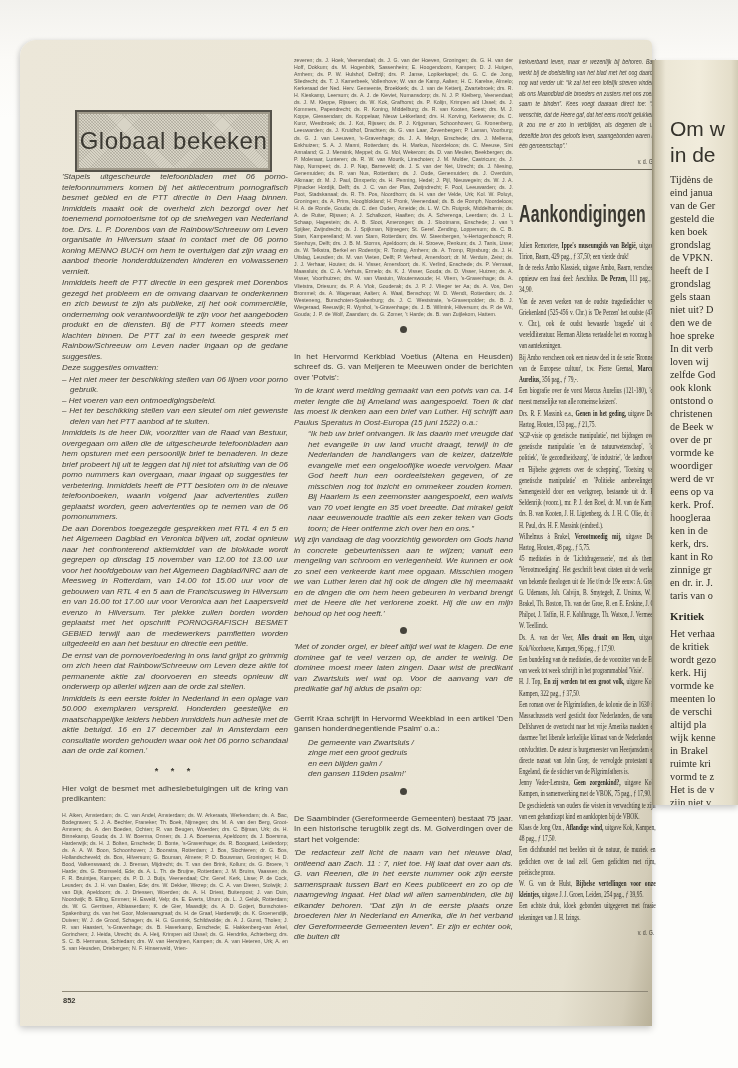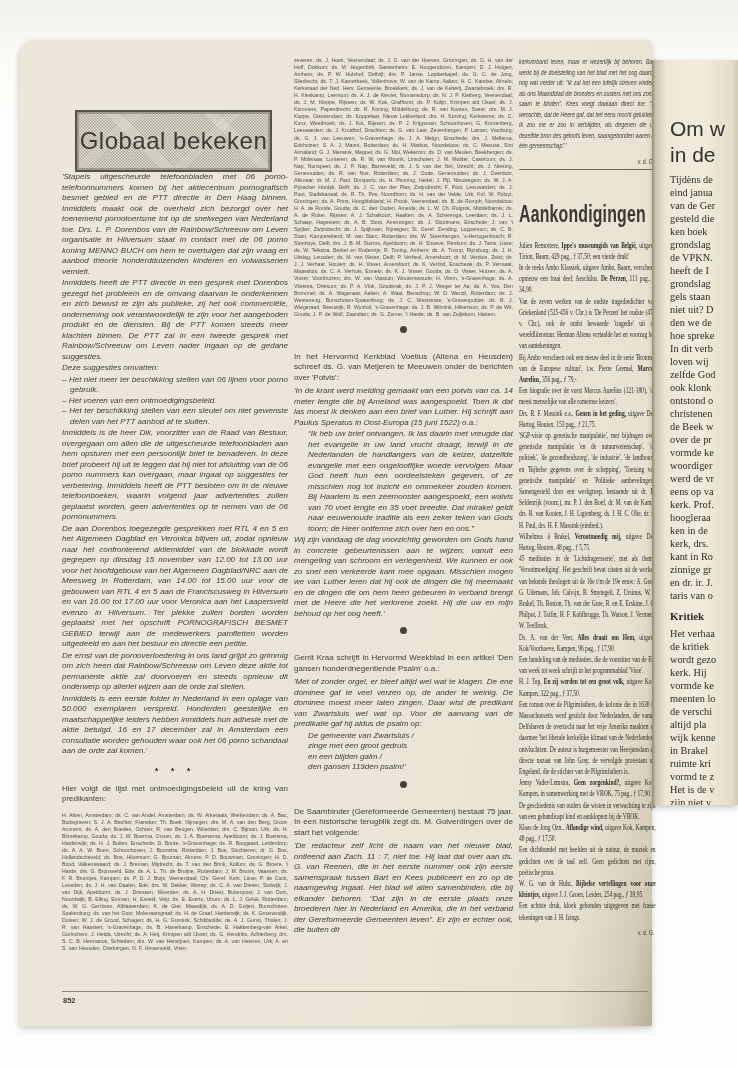--- a/index.html
+++ b/index.html
@@ -74,34 +74,34 @@
       <div class="bd it dashlist">
           <div>– Het niet meer ter beschikking stellen van 06 lijnen voor porno gebruik.</div>
           <div>– Het voeren van een ontmoedigingsbeleid.</div>
           <div>– Het ter beschikking stellen van een sleutel om niet gewenste delen van het PTT aanbod af te sluiten.</div>
         </div>
       <p class="bd it">Inmiddels is de heer Dik, voorzitter van de Raad van Bestuur, overgegaan om allen die de uitgescheurde telefoonbladen aan hem opsturen met een persoonlijk brief te benaderen. In deze brief probeert hij uit te leggen dat hij niet tot afsluiting van de 06 porno nummers kan overgaan, maar ingaat op suggesties ter verbetering. Inmiddels heeft de PTT besloten om in de nieuwe telefoonboeken, waarin volgend jaar advertenties zullen geplaatst worden, geen advertenties op te nemen van de 06 pornonummers.</p>
       <p class="bd it">De aan Dorenbos toegezegde gesprekken met RTL 4 en 5 en het Algemeen Dagblad en Veronica blijven uit, zodat opnieuw naar het confronterend aktiemiddel van de blokkade wordt gegrepen op dinsdag 15 november van 12.00 tot 13.00 uur voor het hoofdgebouw van het Algemeen Dagblad/NRC aan de Meesweg in Rotterdam, van 14.00 tot 15.00 uur voor de gebouwen van RTL 4 en 5 aan de Franciscusweg in Hilversum en van 16.00 tot 17.00 uur voor Veronica aan het Laapersveld evenzo in Hilversum. Ter plekke zullen borden worden geplaatst met het opschrift PORNOGRAFISCH BESMET GEBIED terwijl aan de medewerkers pamfletten worden uitgedeeld en aan het bestuur en directie een petitie.</p>
       <p class="bd it">De ernst van de pornoverloedering in ons land grijpt zo grimmig om zich heen dat Rainbow/Schreeuw om Leven deze aktie tot permanente aktie zal doorvoeren en steeds opnieuw dit onderwerp op allerlei wijzen aan de orde zal stellen.</p>
       <p class="bd it">Inmiddels is een eerste folder in Nederland in een oplage van 50.000 exemplaren verspreid. Honderden geestelijke en maatschappelijke leiders hebben inmiddels hun adhesie met de aktie betuigd. 16 en 17 december zal in Amsterdam een consultatie worden gehouden waar ook het 06 porno schandaal aan de orde zal komen.'</p>
       <div class="stars">* * *</div>
-      <p class="bd">Hier volgt de lijst met ontmoedigingsbeleid uit de kring van predikanten:</p>
+      <p class="bd">Hier volgt de besmet met adhesiebetuigingen uit de kring van predikanten:</p>
       <div class="tiny">H. Aiken, Amsterdam; ds. C. van Andel, Amsterdam; ds. W. Arkeraats, Werkendam; ds. A. Bac, Bodegraven; S. J. A. Bechler, Franeker; Th. Boek, Nijmegen; drs. M. A. van den Berg, Groot-Ammers; ds. A. den Boeden, Ochten; R. van Beugen, Woerden; drs. C. Bijman, Urk; ds. H. Binnekamp, Gouda; ds. J. W. Boerma, Onnen; ds. J. A. Boersema, Apeldoorn; ds. J. Boersma, Harderwijk; ds. H. J. Bolten, Enschede; D. Bonte, 's-Gravenhage; ds. R. Boogaard, Leiderdorp; ds. A. A. W. Boon, Schoonhoven; J. Boonstra, Rotterdam; J. Bos, Slochteren; dr. G. Bos, Hollandscheveld; ds. Bos, Hilversum; G. Bouman, Almere; P. D. Bouwman, Groningen; H. D. Bood, Valkenswaard; ds. J. Breman, Mijdrecht; ds. T. van den Brink, Kollum; ds. G. Broere, 't Harde; drs. G. Bronsveld, Ede; ds. A. L. Th. de Bruijne, Rotterdam; J. M. Bruins, Vaassen; ds. F. R. Bruintjes, Kampen; ds. P. D. J. Buijs, Veenendaal; Chr. Geref. Kerk, Lisse; P. de Cock, Leusden; ds. J. H. van Daalen, Ede; drs. W. Dekker, Wezep; ds. C. A. van Dieren, Stolwijk; J. van Dijk, Apeldoorn; ds. J. Driessen, Woerden; ds. A. H. Driest, Buitenpost; J. van Duin, Noordwijk; B. Elling, Emmen; H. Esveld, Velp; ds. E. Everts, Ulrum; ds. L. J. Geluk, Rotterdam; ds. W. G. Gerritsen, Alblasserdam; K. de Gier, Maasdijk; ds. A. D. Goijert, Bunschoten-Spakenburg; ds. van het Goor, Molenaarsgraaf; ds. H. de Graaf, Harderwijk; ds. K. Groenendijk, Duiven; W. J. de Grood, Schagen; ds. H. G. Gunnink, Schildwolde; ds. A. J. Gunst, Tholen; J. R. van Haastert, 's-Gravenhage; ds. B. Haverkamp, Enschede; E. Hakkenberg-van Arkel, Gorinchem; J. Heida, Utrecht; ds. A. Heij, Krimpen a/d IJssel; ds. G. Hendriks, Achterberg; drs. S. C. B. Hermanus, Schiedam; drs. W. van Herwijnen, Kampen; ds. A. van Heteren, Urk; A. en S. van Heusden, Driebergen; N. F. Hinsenveld, Vrien-</div>
     </div>
 
     <div class="col col2">
       <div class="tiny2">zeveren; ds. J. Hoek, Veenendaal; ds. J. G. van der Hoeven, Groningen; ds. G. H. van der Hoff, Dokkum; ds. M. Hogenbirk, Sassenheim; E. Hoogendoorn, Kampen; D. J. Huigen, Arnhem; ds. P. W. Hulshof, Delfzijl; drs. P. Janse, Lopikerkapel; ds. G. C. de Jong, Sliedrecht; ds. T. J. Kamerbeek, Vollenhove; W. van de Kamp, Aalten; H. C. Karelse, Almelo; Kerkeraad der Ned. Herv. Gemeente, Broekkerk; ds. J. van de Ketterij, Zwartebroek; drs. R. H. Kieskamp, Leersum; ds. A. J. de Kieviet, Numansdorp; ds. N. J. P. Kleiberg, Veenendaal; ds. J. M. Kleppe, Rijssen; ds. W. Kok, Grafhorst; ds. P. Kolijn, Krimpen a/d IJssel; ds. J. Kommers, Papendrecht; ds. R. Koning, Middelburg; ds. R. van Kooten, Soest; drs. M. J. Koppe, Giessendam; ds. Koppelaar, Nieuw Lekkerland; drs. H. Korving, Kerkwerve; ds. C. Kunz, Westbroek; ds. J. Kot, Rijssen; ds. P. J. Krijgsman, Schoonhoven; G. Kronenberg, Leeuwarden; ds. J. Kruidhof, Drachten; ds. G. van Laar, Zevenbergen; P. Laman, Voorburg; ds. G. J. van Leeuwen, 's-Gravenhage; ds. J. A. Melgn, Enschede; drs. J. Mellema, Enkhuizen; S. A. J. Manni, Rotterdam; ds. H. Markus, Noordeloos; ds. C. Meeuse, Sint Annaland; G. J. Mensink, Meppel; ds. G. Mol, Wekerom; ds. D. van Meulen, Beekbergen; ds. P. Molenaar, Lunteren; ds. R. W. van Mourik, Linschoten; J. M. Mulder, Castricum; ds. J. Nap, Nunspeet; ds. J. P. Nap, Barneveld; ds. J. S. van der Net, Utrecht; ds. J. Niesing, Genemuiden; ds. R. van Nus, Rotterdam; ds. J. Oude, Genemuiden; ds. J. Overduin, Alkmaar; dr. M. J. Paul, Dinxperlo; ds. H. Penning, Hedel; J. Pijl, Nieuwegein; ds. W. J. A. Pijnacker Hordijk, Delft; ds. J. C. van der Plas, Zwijndrecht; F. Pool, Leeuwarden; ds. J. Poot, Stadskanaal; ds. R. Th. Pos, Noordhorn; ds. H. van der Velde, Urk; Kol. W. Poluyt, Groningen; ds. A. Prins, Hoogblokland; H. Pronk, Veenendaal; ds. B. de Romph, Noordeloos; H. A. de Ronde, Gouda; ds. C. den Ouden, Ameide; ds. L. W. Ch. Ruigrok, Middelharnis; ds. A. de Ruiter, Rijssen; A. J. Schalkoort, Haaften; ds. A. Scherenga, Leerdam; ds. J. L. Schaap, Hagestein; ds. A. B. Sloot, Amerongen; ds. J. Slootmans, Enschede; J. van 't Spijker, Zwijndrecht; ds. J. Spijkman, Nijmegen; St. Geref. Zending, Loppersum; ds. C. B. Stam, Kampereiland; M. van Stam, Rotterdam; drs. W. Steenbergen, 's-Hertogenbosch; R. Stenhuys, Delft; drs. J. B. M. Storms, Apeldoorn; ds. H. Stroeve, Renkum; ds. J. Tanis, Lisse; ds. W. Telkstra, Berkel en Rodenrijs; R. Toning, Arnhem; ds. A. Tromp, Rijnsburg; ds. J. H. Uitslag, Leusden; ds. M. van Vieten, Delft; P. Verheul, Amersfoort; dr. M. Verduin, Zeist; ds. J. J. Verhaar, Houten; ds. H. Visser, Amersfoort; ds. K. Verlind, Enschede; ds. P. Vermaat, Maassluis; ds. C. A. Verhuis, Ermelo; ds. K. J. Visser, Gouda; ds. D. Visser, Huizen; ds. A. Visser, Voorthuizen; drs. W. van Vlastuin, Wouterswoude; H. Vliem, 's-Gravenhage; ds. A. Vlietstra, Driesum; ds. P. A. Vlok, Gouderak; ds. J. P. J. Vlieger ter Aa; ds. A. Vos, Den Brommel; ds. A. Wagenaar, Aalten; A. Waal, Benschop; W. D. Wendt, Rotterdam; ds. J. Westeneng, Bunschoten-Spakenburg; ds. J. C. Weststrate, 's-Gravenpolder; ds. B. J. Wiegeraad, Reeuwijk; R. Wynhol, 's-Gravenhage; ds. J. B. Wilmink, Hilversum; ds. P. de Wit, Gouda; J. P. de Wolf, Zaandam; ds. G. Zomer, 't Harde; ds. B. van Zuijlekom, Hattem.</div>
       <div class="dot"></div>
       <p class="bd intro-gap">In het Hervormd Kerkblad Voetius (Altena en Heusden) schreef ds. G. van Meijeren te Meeuwen onder de berichten over 'Potvis':</p>
       <p class="bd it">'In de krant werd melding gemaakt van een potvis van ca. 14 meter lengte die bij Ameland was aangespoeld. Toen ik dat las moest ik denken aan een brief van Luther. Hij schrijft aan Paulus Speratus in Oost-Europa (15 juni 1522) o.a.:</p>
       <p class="bd it indent">“Ik heb uw brief ontvangen. Ik las daarin met vreugde dat het evangelie in uw land vrucht draagt, terwijl in de Nederlanden de handlangers van de keizer, datzelfde evangelie met een ongelooflijke woede vervolgen. Maar God heeft hun een oordeelsteken gegeven, of ze misschien nog tot inzicht en ommekeer zouden komen. Bij Haarlem is een zeemonster aangespoeld, een walvis van 70 voet lengte en 35 voet breedte. Dat mirakel geldt naar eeuwenoude traditie als een zeker teken van Gods toorn; de Heer ontferme zich over hen en ons.”</p>
       <p class="bd it">Wij zijn vandaag de dag voorzichtig geworden om Gods hand in concrete gebeurtenissen aan te wijzen; vanuit een mengeling van schroom en verlegenheid. We kunnen er ook zo snel een verkeerde kant mee opgaan. Misschien mogen we van Luther leren dat hij ook de dingen die hij meemaakt en de dingen die om hem heen gebeuren in verband brengt met de Heere die het verlorene zoekt. Hij die uw en mijn behoud op het oog heeft.'</p>
       <div class="dot"></div>
+      <p class="bd it">'Met of zonder orgel, er bleef altijd wel wat te klagen. De ene dominee gaf te veel verzen op, de ander te weinig. De dominee moest meer laten zingen. Daar wist de predikant van Zwartsluis wel wat op. Voor de aanvang van de predikatie gaf hij aldus de psalm op:</p>
       <p class="bd intro-gap">Gerrit Kraa schrijft in Hervormd Weekblad in een artikel 'Den gansen honderdnegentiende Psalm' o.a.:</p>
-      <p class="bd it">'Met of zonder orgel, er bleef altijd wel wat te klagen. De ene dominee gaf te veel verzen op, de ander te weinig. De dominee moest meer laten zingen. Daar wist de predikant van Zwartsluis wel wat op. Voor de aanvang van de predikatie gaf hij aldus de psalm op:</p>
       <div class="verse">
           <div>De gemeente van Zwartsluis /</div>
           <div>zinge met een groot gedruis</div>
           <div>en een blijden galm /</div>
           <div>den gansen 119den psalm!'</div>
         </div>
       <div class="dot"></div>
       <p class="bd intro-gap">De Saambinder (Gereformeerde Gemeenten) bestaat 75 jaar. In een historische terugblik zegt ds. M. Golverdingen over de start het volgende:</p>
       <p class="bd it">'De redacteur zelf licht de naam van het nieuwe blad, ontleend aan Zach. 11 : 7, niet toe. Hij laat dat over aan ds. G. van Reenen, die in het eerste nummer ook zijn eerste samenspraak tussen Bart en Kees publiceert en zo op de naamgeving ingaat. Het blad wil allen samenbinden, die bij elkander behoren. “Dat zijn in de eerste plaats onze broederen hier in Nederland en Amerika, die in het verband der Gereformeerde Gemeenten leven”. Er zijn er echter ook, die buiten dit</p>
     </div>

